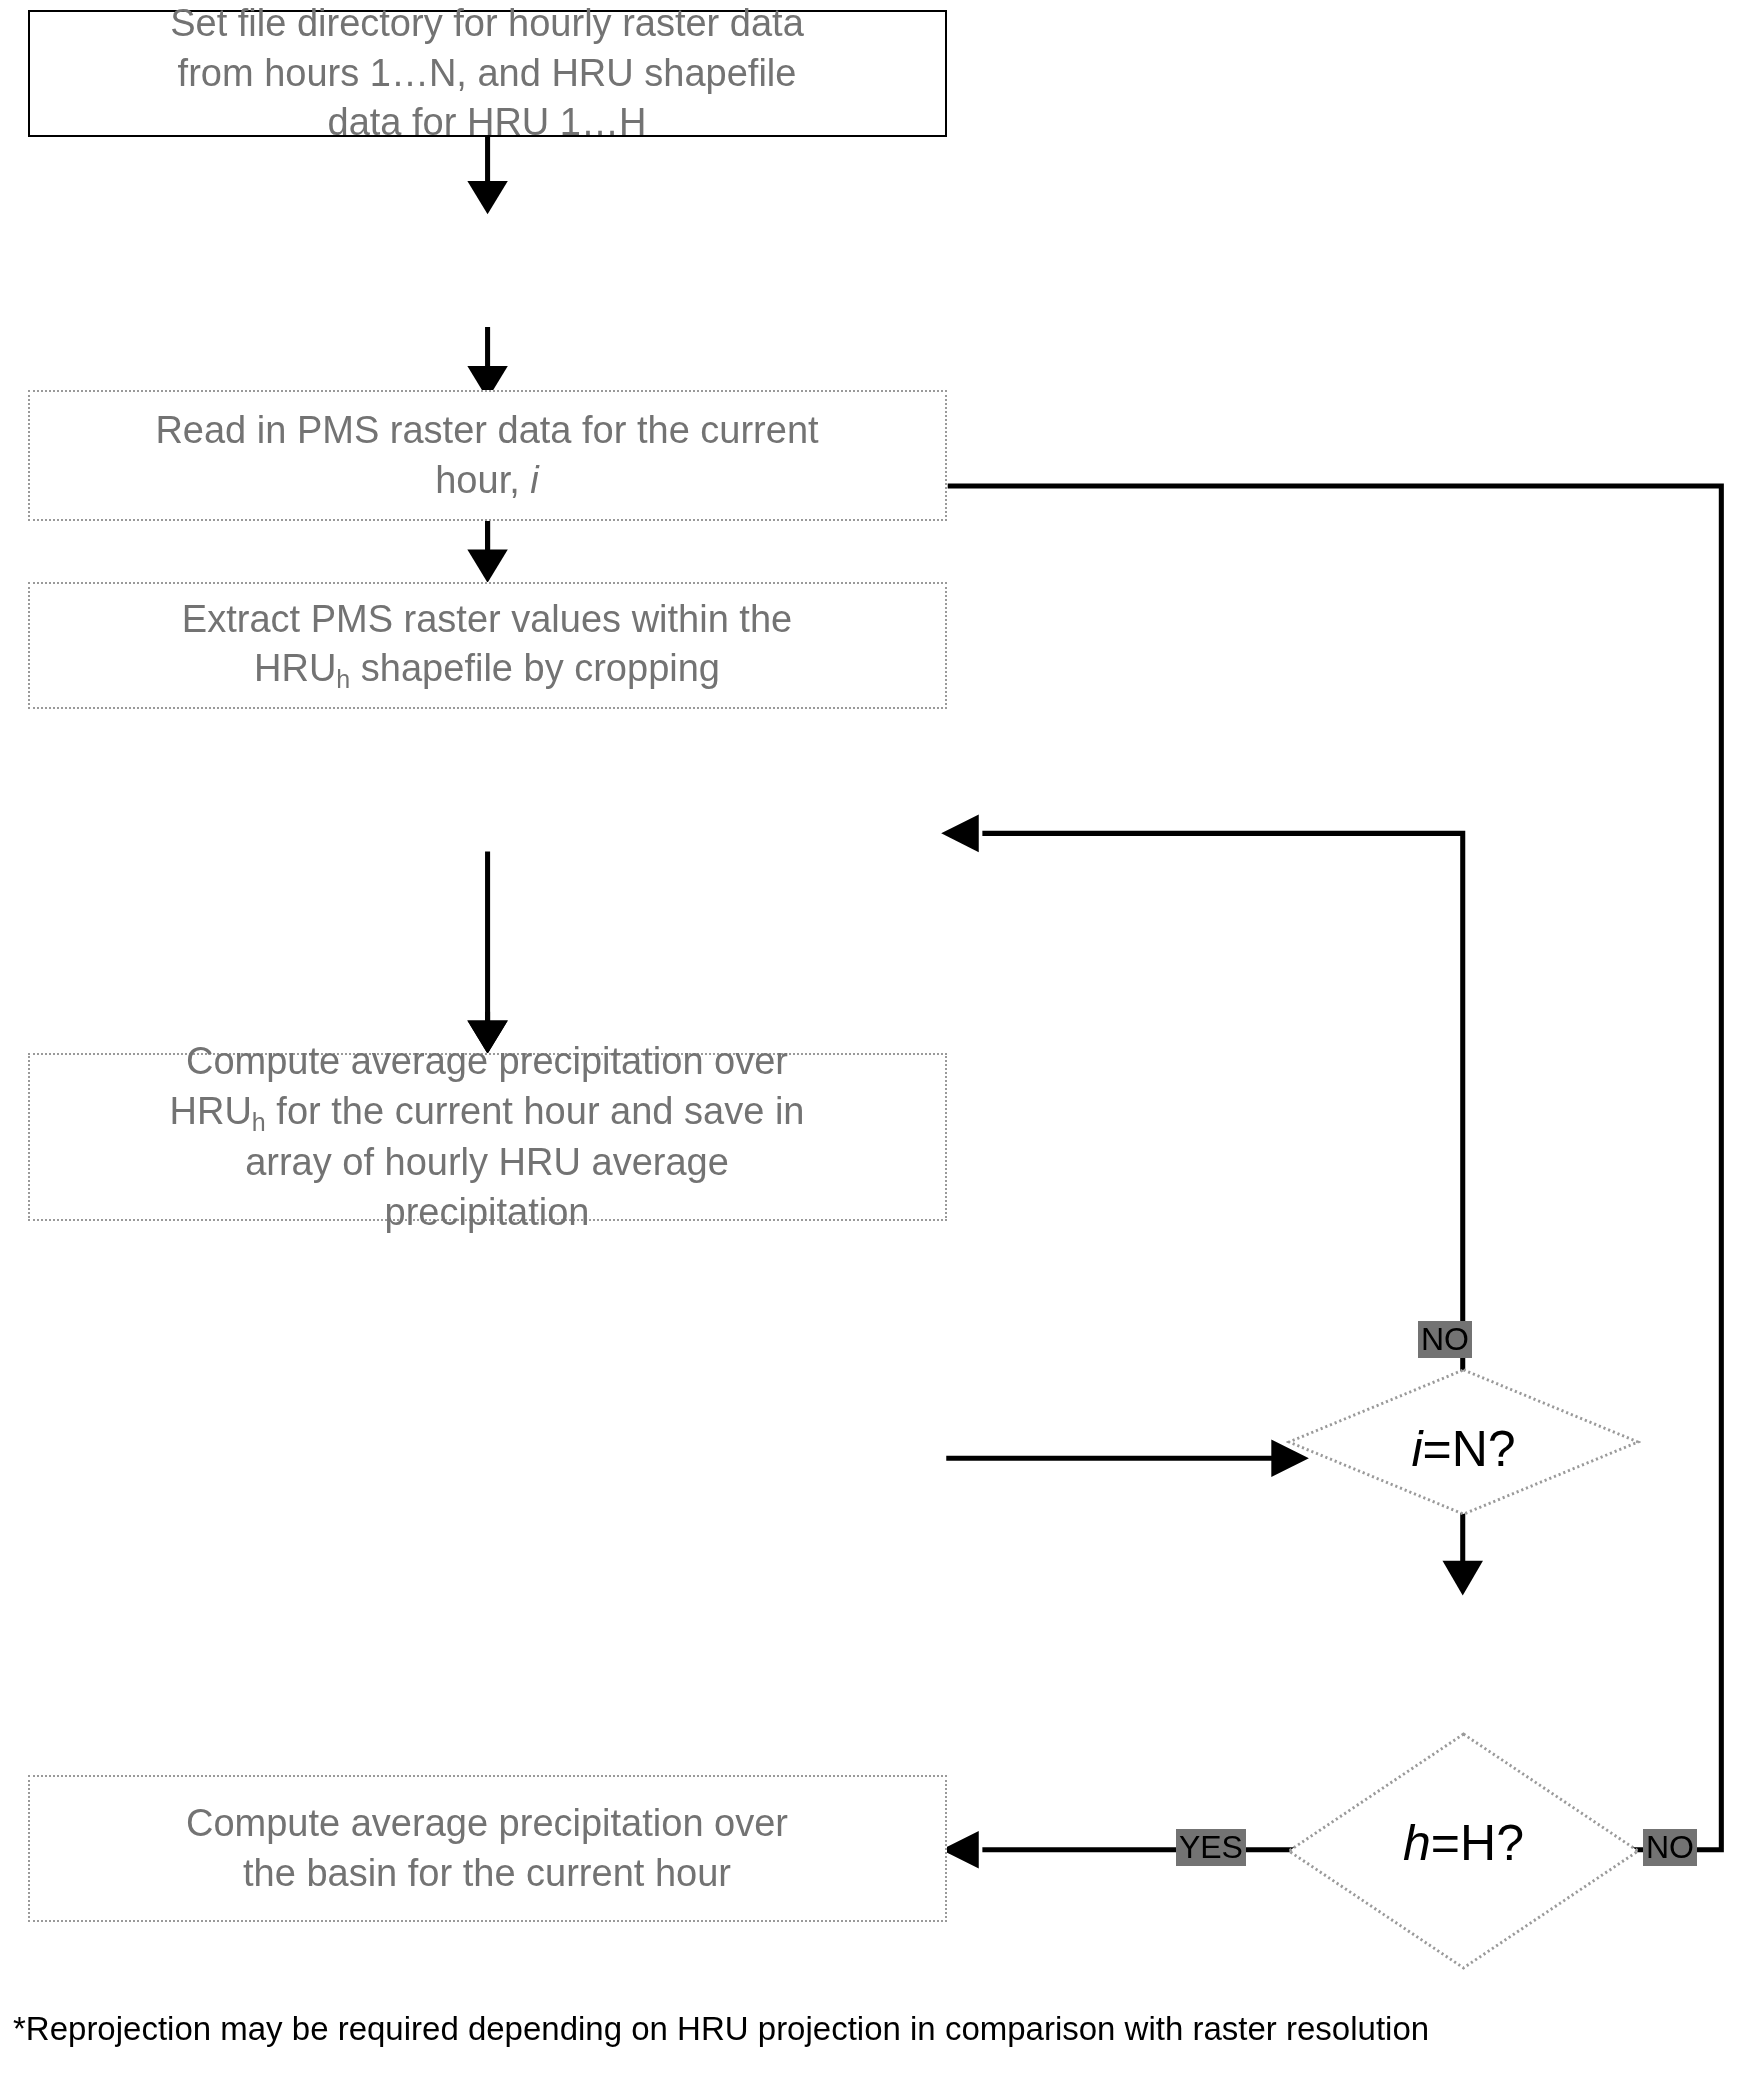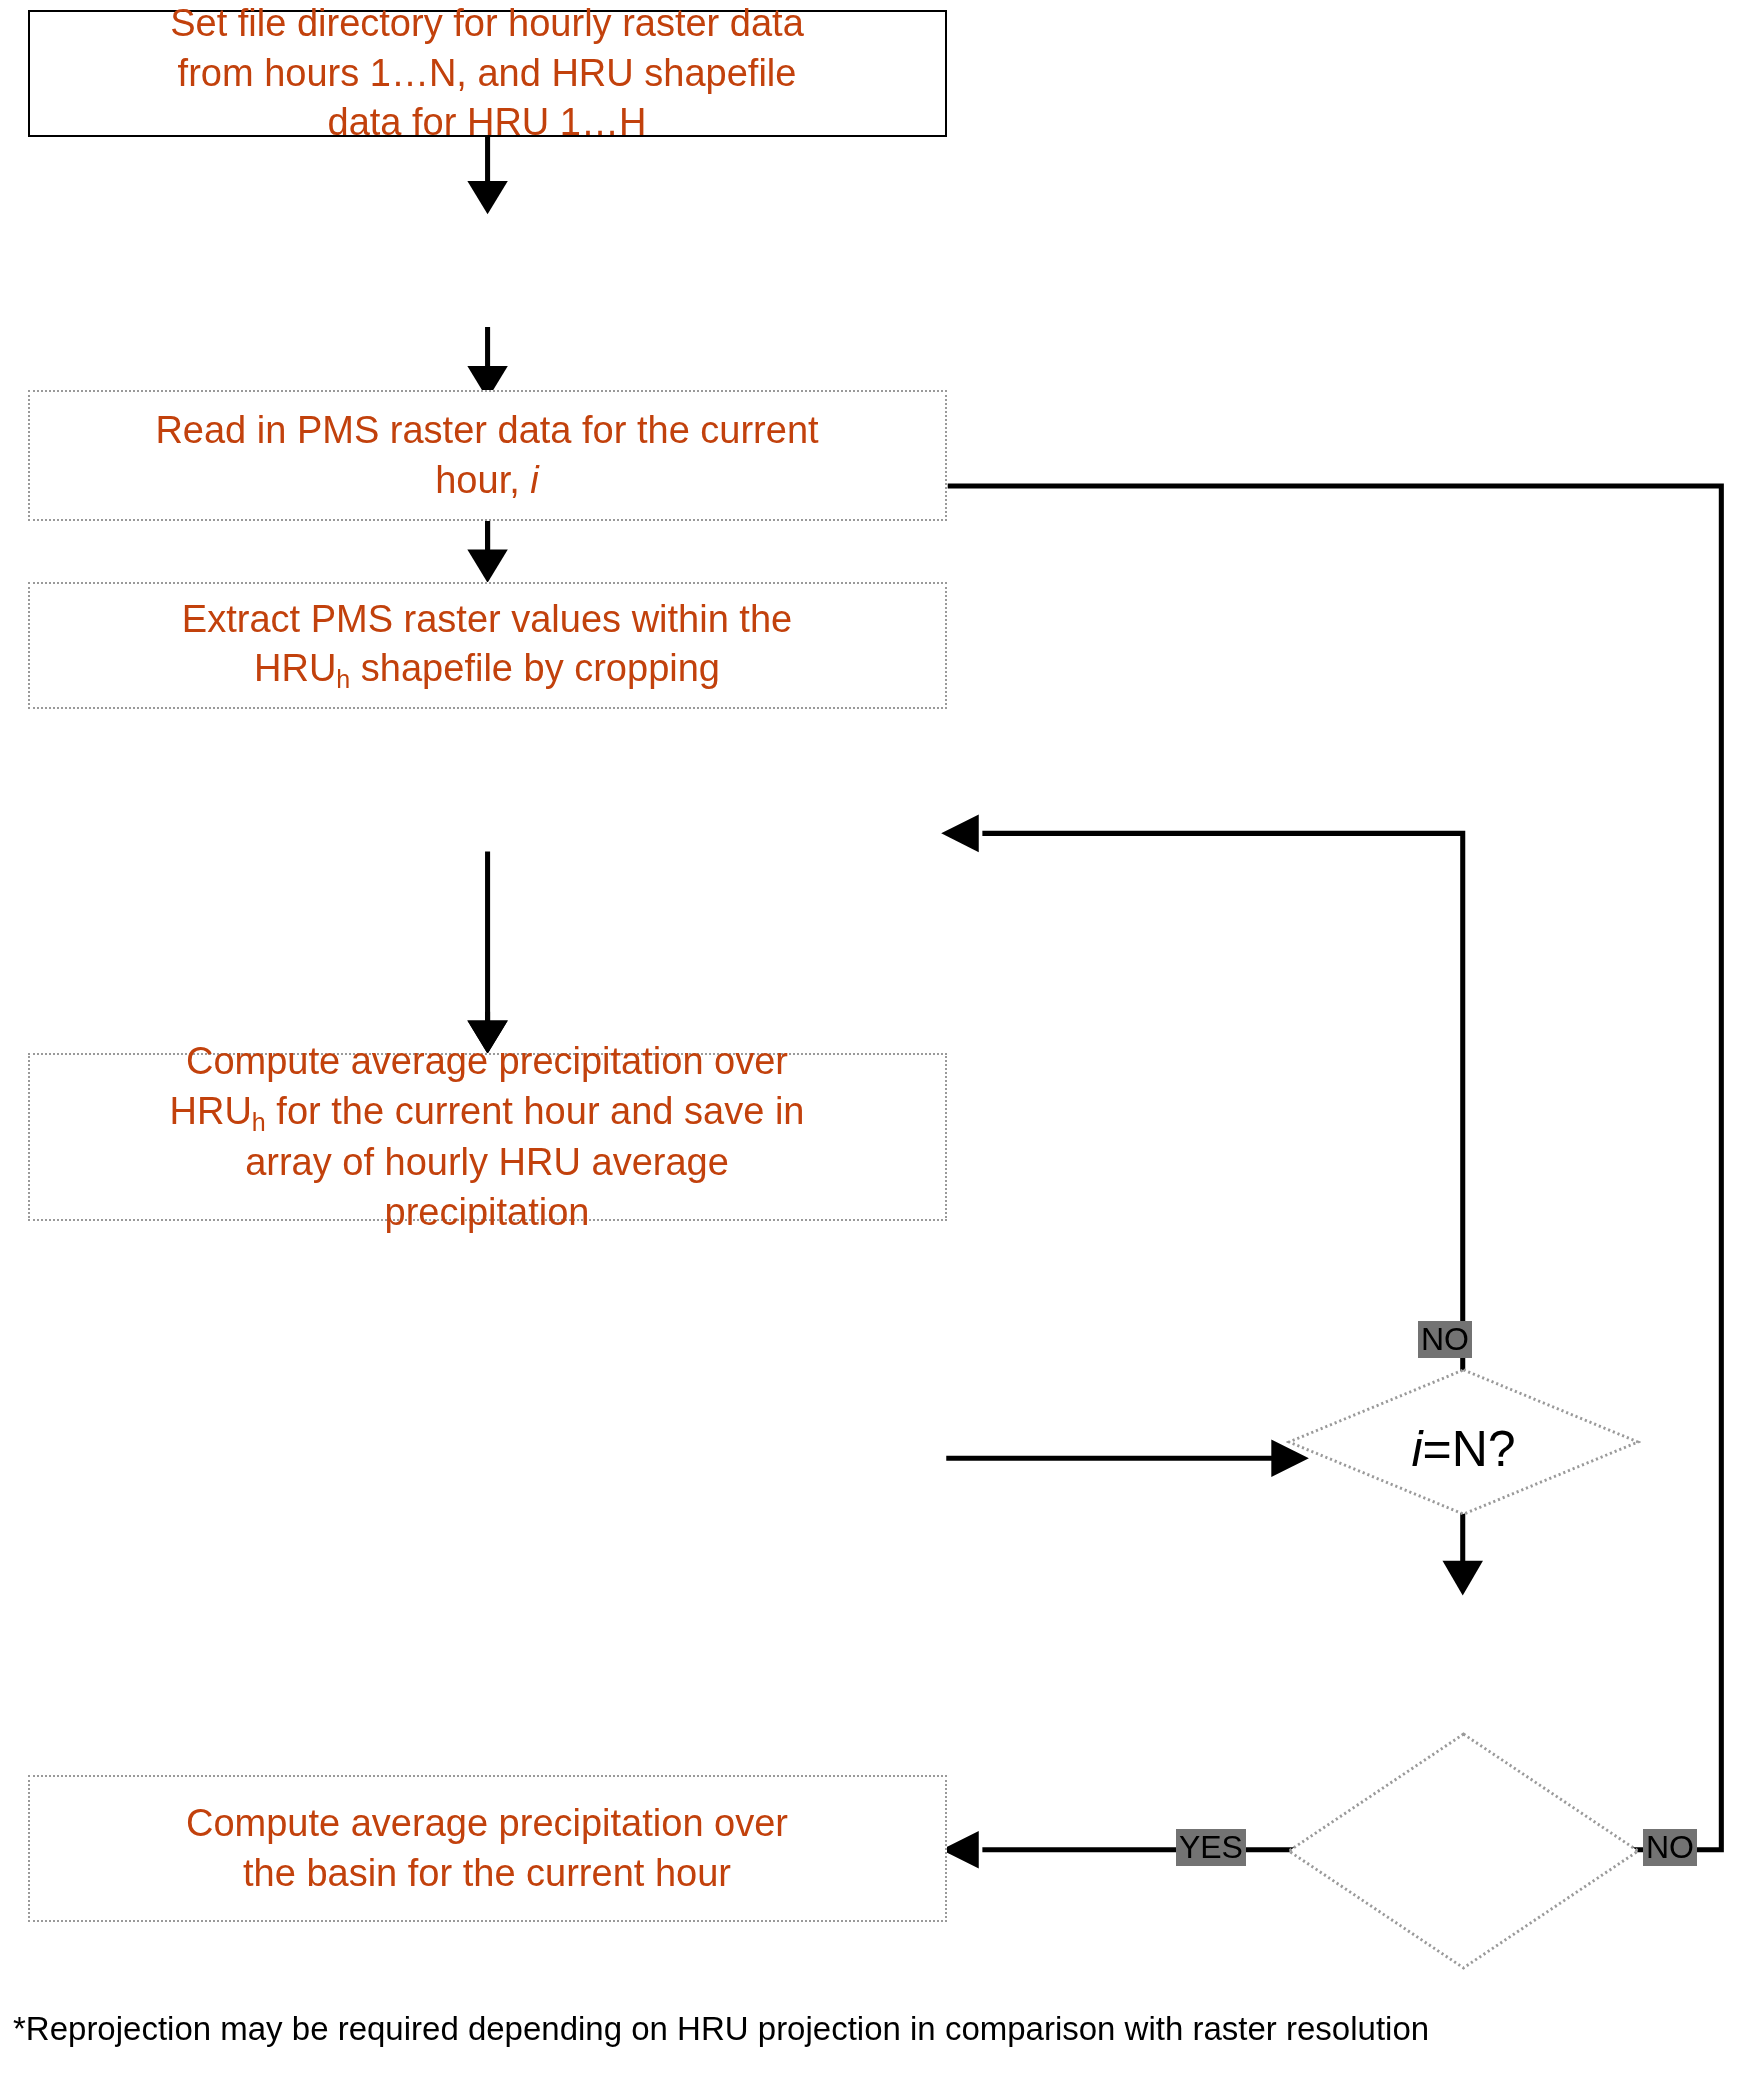--- a/index.html
+++ b/index.html
@@ -23,21 +23,21 @@
     height: 2077px;
   }
   .proc-box {
     position: absolute;
     box-sizing: border-box;
     display: flex;
     align-items: center;
     justify-content: center;
     text-align: center;
     background: #ffffff;
-    color: #c2410c;
+    color: #737373;
     font-size: 38px;
     line-height: 1.30;
     padding: 2.9px 17.3px;
   }
   .border-solid {
     border: 2.2px solid #000000;
   }
   .border-dotted {
     border: 2.2px dotted #9a9a9a;
   }
@@ -171,20 +171,21 @@
   </div>
 
   <svg style="position:absolute; left:1286px; top:1367px; width:355px; height:150px;" viewBox="0 0 492 208">
     <polygon points="246,4 488,104 246,204 4,104" fill="#ffffff" stroke="#9a9a9a" stroke-width="4" stroke-dasharray="3 4"></polygon>
   </svg>
   <div class="diamond-label" style="left:1286px; top:1420px; width:355px;"><em>i</em>=N?</div>
 
   <svg style="position:absolute; left:1286px; top:1731px; width:355px; height:240px;" viewBox="0 0 492 332">
     <polygon points="246,4 488,166 246,328 4,166" fill="#ffffff" stroke="#9a9a9a" stroke-width="4" stroke-dasharray="3 4"></polygon>
   </svg>
+  <div class="diamond-label" style="left:1286px; top:1814px; width:355px;"><em>h</em>=H?</div>
 
   <div class="edge-label" style="left:1418px; top:1321px;">NO</div>
   <div class="edge-label" style="left:1176px; top:1829px;">YES</div>
   <div class="edge-label" style="left:1643px; top:1829px;">NO</div>
 
   <div class="footnote">*Reprojection may be required depending on HRU projection in comparison with raster resolution</div>
 
 </div>
 
 

